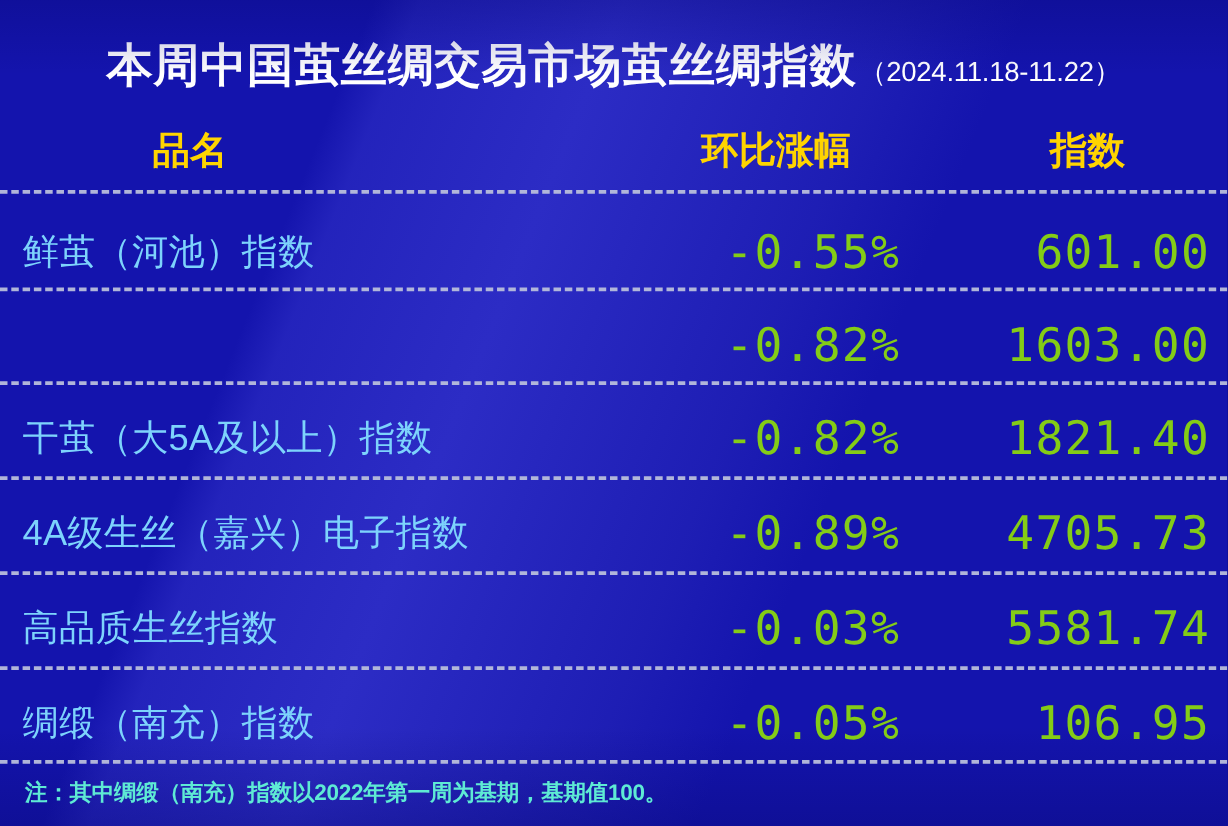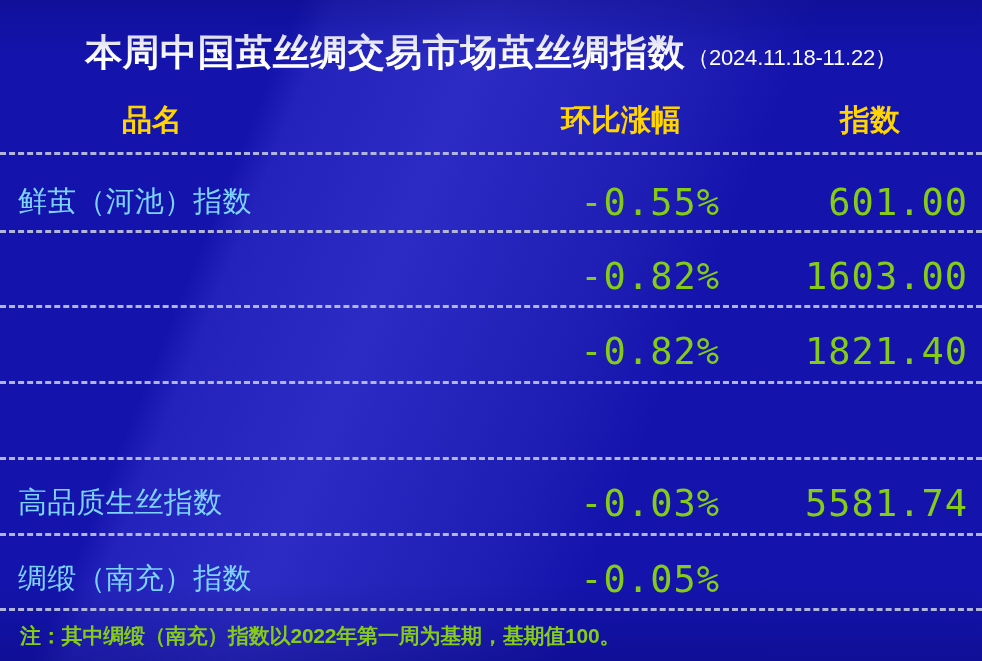--- a/index.html
+++ b/index.html
@@ -131,22 +131,22 @@
     letter-spacing: 1px;
   }
   .cell-chg { right: 262px; }
   .cell-idx { right: 14px; }
 
   
   .footnote {
     position: absolute;
     left: 20px;
     top: 622px;
-    color: #84cc16;
-    font-size: 21px;
+    color: #5eead4;
+    font-size: 18px;
     font-weight: bold;
     white-space: nowrap;
     z-index: 3;
     letter-spacing: -0.2px;
   }
 </style>
 </head>
 <body>
 
 <div id="stage">
@@ -171,35 +171,42 @@
   </div>
   <div class="dash" style="top:230px;"></div>
 
   <div class="row" style="top:240px;">
     <span class="cell-chg">-0.82%</span>
     <span class="cell-idx">1603.00</span>
   </div>
   <div class="dash" style="top:305px;"></div>
 
   <div class="row" style="top:315px;">
+    <span class="cell-name">干茧（大5A及以上）指数</span>
     <span class="cell-chg">-0.82%</span>
     <span class="cell-idx">1821.40</span>
   </div>
   <div class="dash" style="top:381px;"></div>
 
+  <div class="row" style="top:391px;">
+    <span class="cell-name">4A级生丝（嘉兴）电子指数</span>
+    <span class="cell-chg">-0.89%</span>
+    <span class="cell-idx">4705.73</span>
+  </div>
   <div class="dash" style="top:457px;"></div>
 
   <div class="row" style="top:467px;">
     <span class="cell-name">高品质生丝指数</span>
     <span class="cell-chg">-0.03%</span>
     <span class="cell-idx">5581.74</span>
   </div>
   <div class="dash" style="top:533px;"></div>
 
   <div class="row" style="top:543px;">
     <span class="cell-name">绸缎（南充）指数</span>
     <span class="cell-chg">-0.05%</span>
+    <span class="cell-idx">106.95</span>
   </div>
   <div class="dash" style="top:608px;"></div>
 
   <div class="footnote">注：其中绸缎（南充）指数以2022年第一周为基期，基期值100。</div>
 
 </div>
 
 </body></html>

